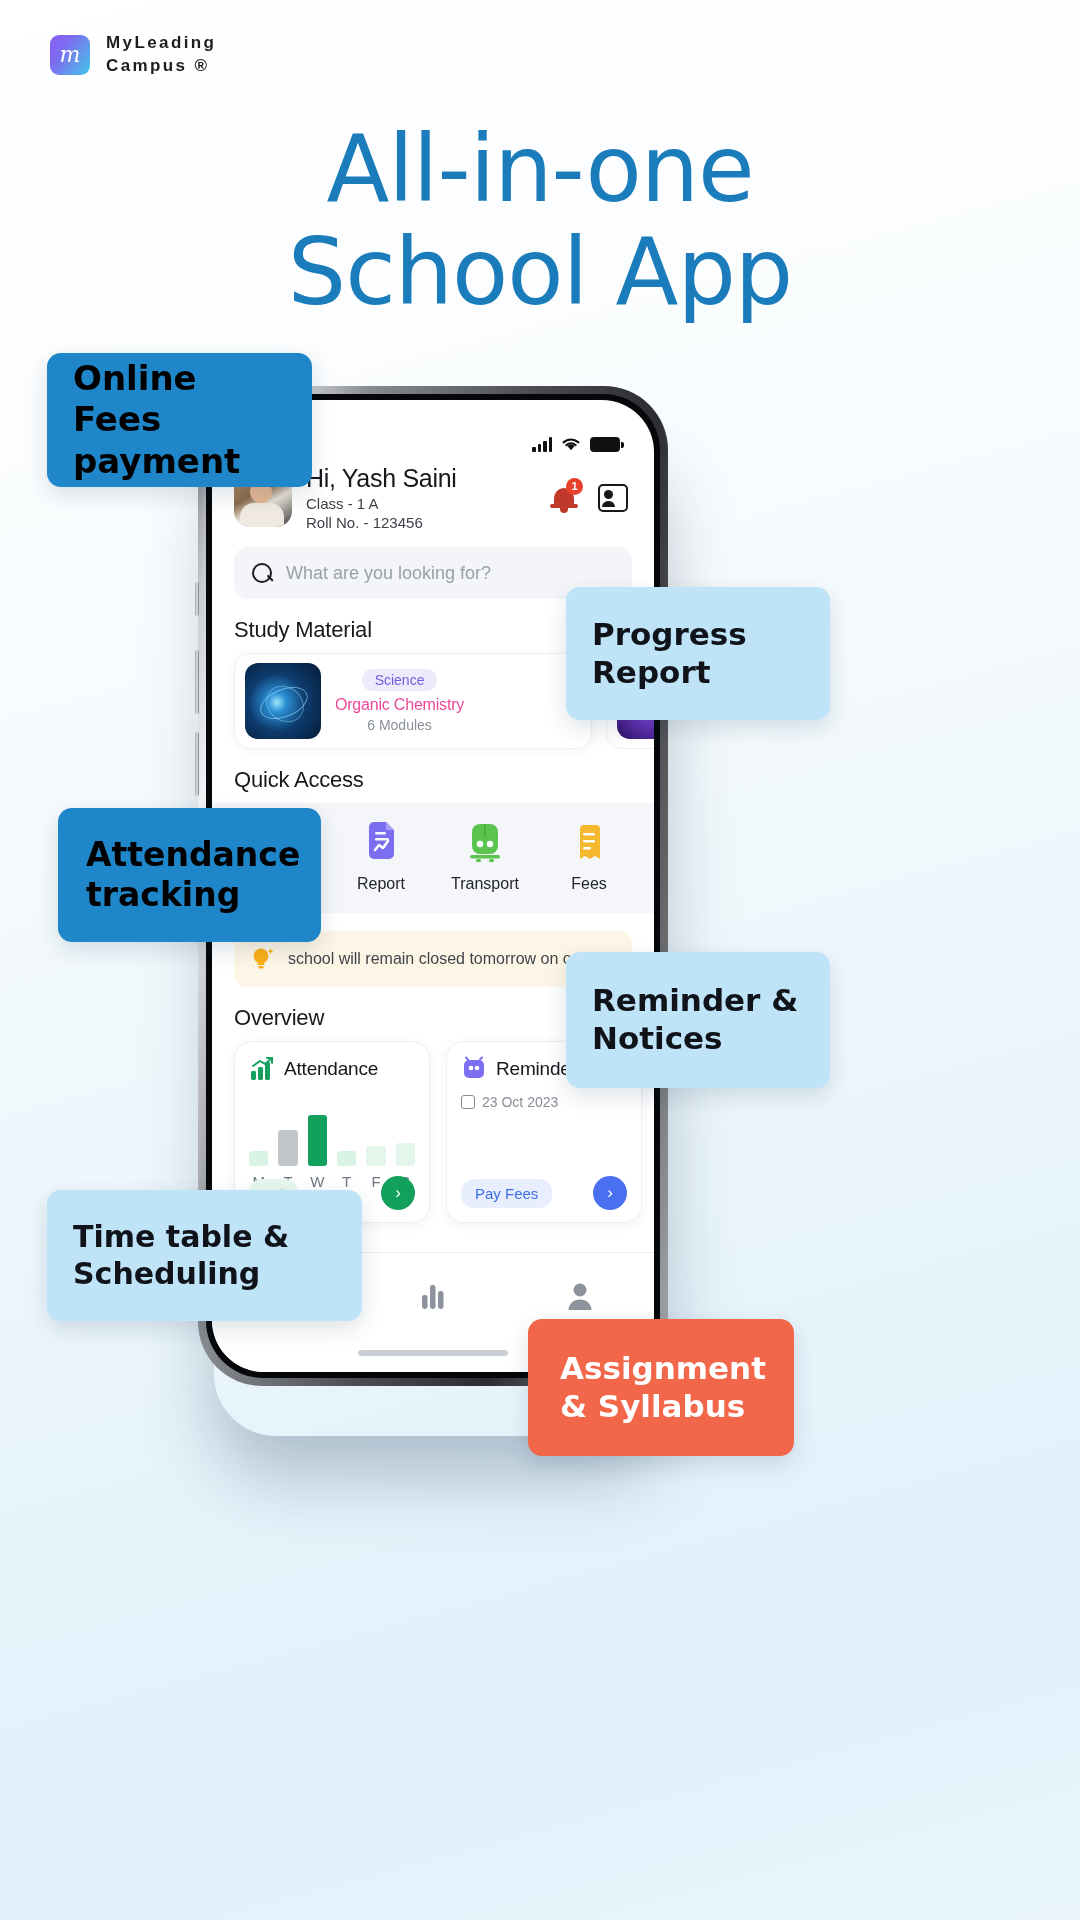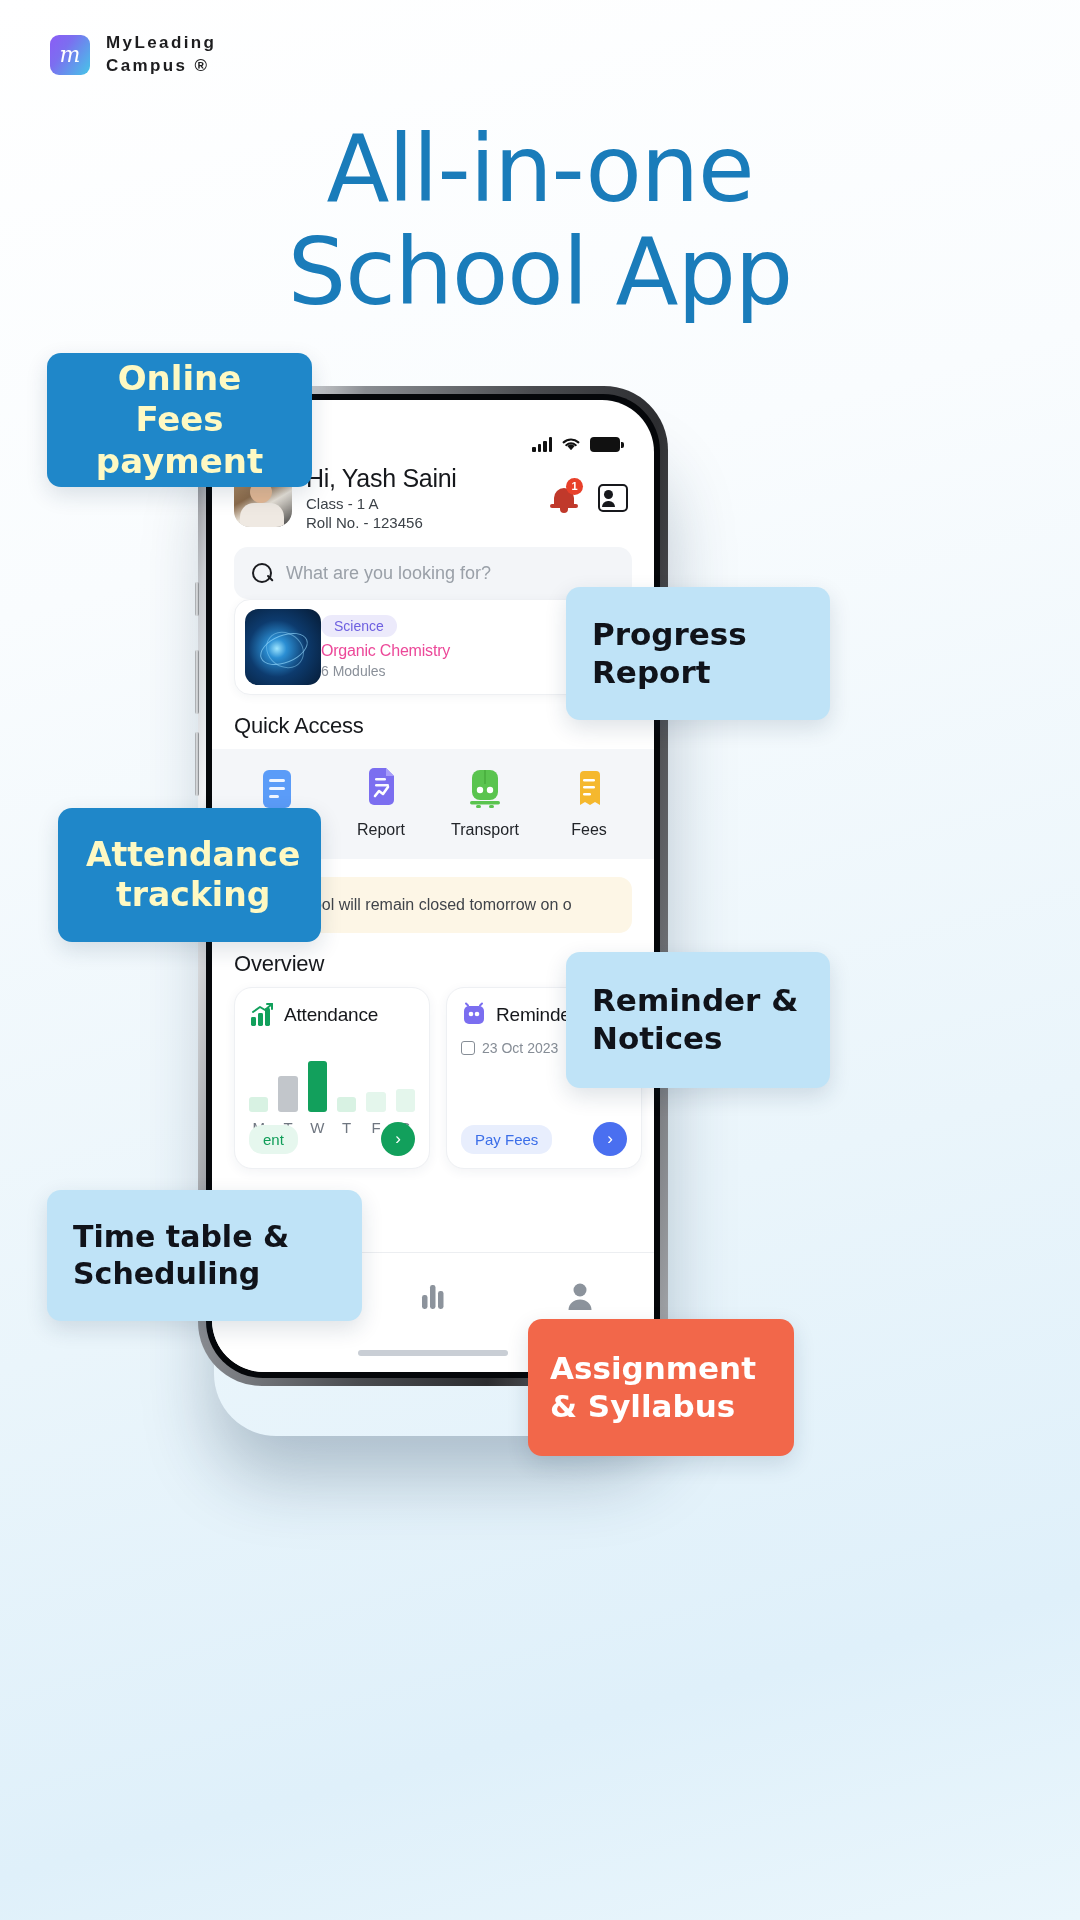--- a/index.html
+++ b/index.html
@@ -162,21 +162,21 @@
   .search-ph { font-size: 18px; color: #9aa0a8; }
 
   .sect-title {
     font-size: 22px; color: #17191d; margin: 18px 0 10px; letter-spacing: -.2px;
   }
 
   .study-row { display: flex; gap: 14px; }
   .study-card {
     flex: none; width: 358px; height: 96px; border-radius: 16px; background: #fff;
     border: 1px solid #eef0f3; box-shadow: 0 2px 10px rgba(30,50,80,.05);
-    display: flex; align-items: center; padding: 10px;
+    display: flex; align-items: center; gap: 14px; padding: 10px; text-align: center;
   }
   .study-thumb {
     width: 76px; height: 76px; border-radius: 13px; flex: none;
     background: radial-gradient(circle at 42% 52%, #9fe6ff 0%, #2b8fd4 16%, #0d3b6e 48%, #061a33 100%);
     position: relative; overflow: hidden;
   }
   .study-thumb::before {
     content:''; position:absolute; left:14px; top:26px; width:48px; height:26px;
     border:1.6px solid rgba(150,220,255,.65); border-radius:50%; transform:rotate(-22deg);
   }
@@ -264,30 +264,30 @@
   }
 
   
   .callout {
     position: absolute; border-radius: 14px;
     font-weight: 700; line-height: 1.22; white-space: pre-line;
     display: flex; align-items: center;
     box-shadow: 0 8px 22px rgba(20,50,80,.14);
     font-family: "DejaVu Sans", sans-serif;
   }
-  .c-blue { background: #1f87c9; color: #fef9c3; text-align: center; }
+  .c-blue { background: #1f87c9; color: #000000; }
   .c-light { background: #bfe3f7; color: #10131a; }
   .c-orange { background: #f2674a; color: #ffffff; }
 
   #co-fees      { left: 47px;  top: 353px;  width: 265px; height: 134px; padding: 0 26px; font-size: 34px; }
   #co-progress  { left: 566px; top: 587px;  width: 264px; height: 133px; padding: 5px 26px; font-size: 31px; }
   #co-attend    { left: 58px;  top: 808px;  width: 263px; height: 134px; padding: 0 28px; font-size: 33px; }
   #co-reminder  { left: 566px; top: 952px;  width: 264px; height: 136px; padding: 0 26px; font-size: 31px; }
   #co-timetable { left: 47px;  top: 1190px; width: 315px; height: 131px; padding: 0 26px; font-size: 30px; }
-  #co-assign    { left: 528px; top: 1319px; width: 266px; height: 137px; padding: 0 22px; font-size: 31px; }
+  #co-assign    { left: 528px; top: 1319px; width: 266px; height: 137px; padding: 0 32px; font-size: 31px; }
 </style>
 </head>
 <body>
 
 <div class="brand">
   <div class="brand-logo">m</div>
   <div class="brand-name">MyLeading
 Campus ®</div>
 </div>
 
@@ -339,20 +339,21 @@
               </div>
               <div class="idcard"></div>
             </div>
           </div>
 
           <div class="search">
             <span class="mag"></span>
             <span class="search-ph">What are you looking for?</span>
           </div>
 
+          <div class="sect-title">Study Material</div>
           <div class="study-row">
             <div class="study-card">
               <div class="study-thumb"></div>
               <div class="study-meta">
                 <div class="tag">Science</div>
                 <div class="study-name">Organic Chemistry</div>
                 <div class="study-sub">6 Modules</div>
               </div>
             </div>
             <div class="study-card2">

